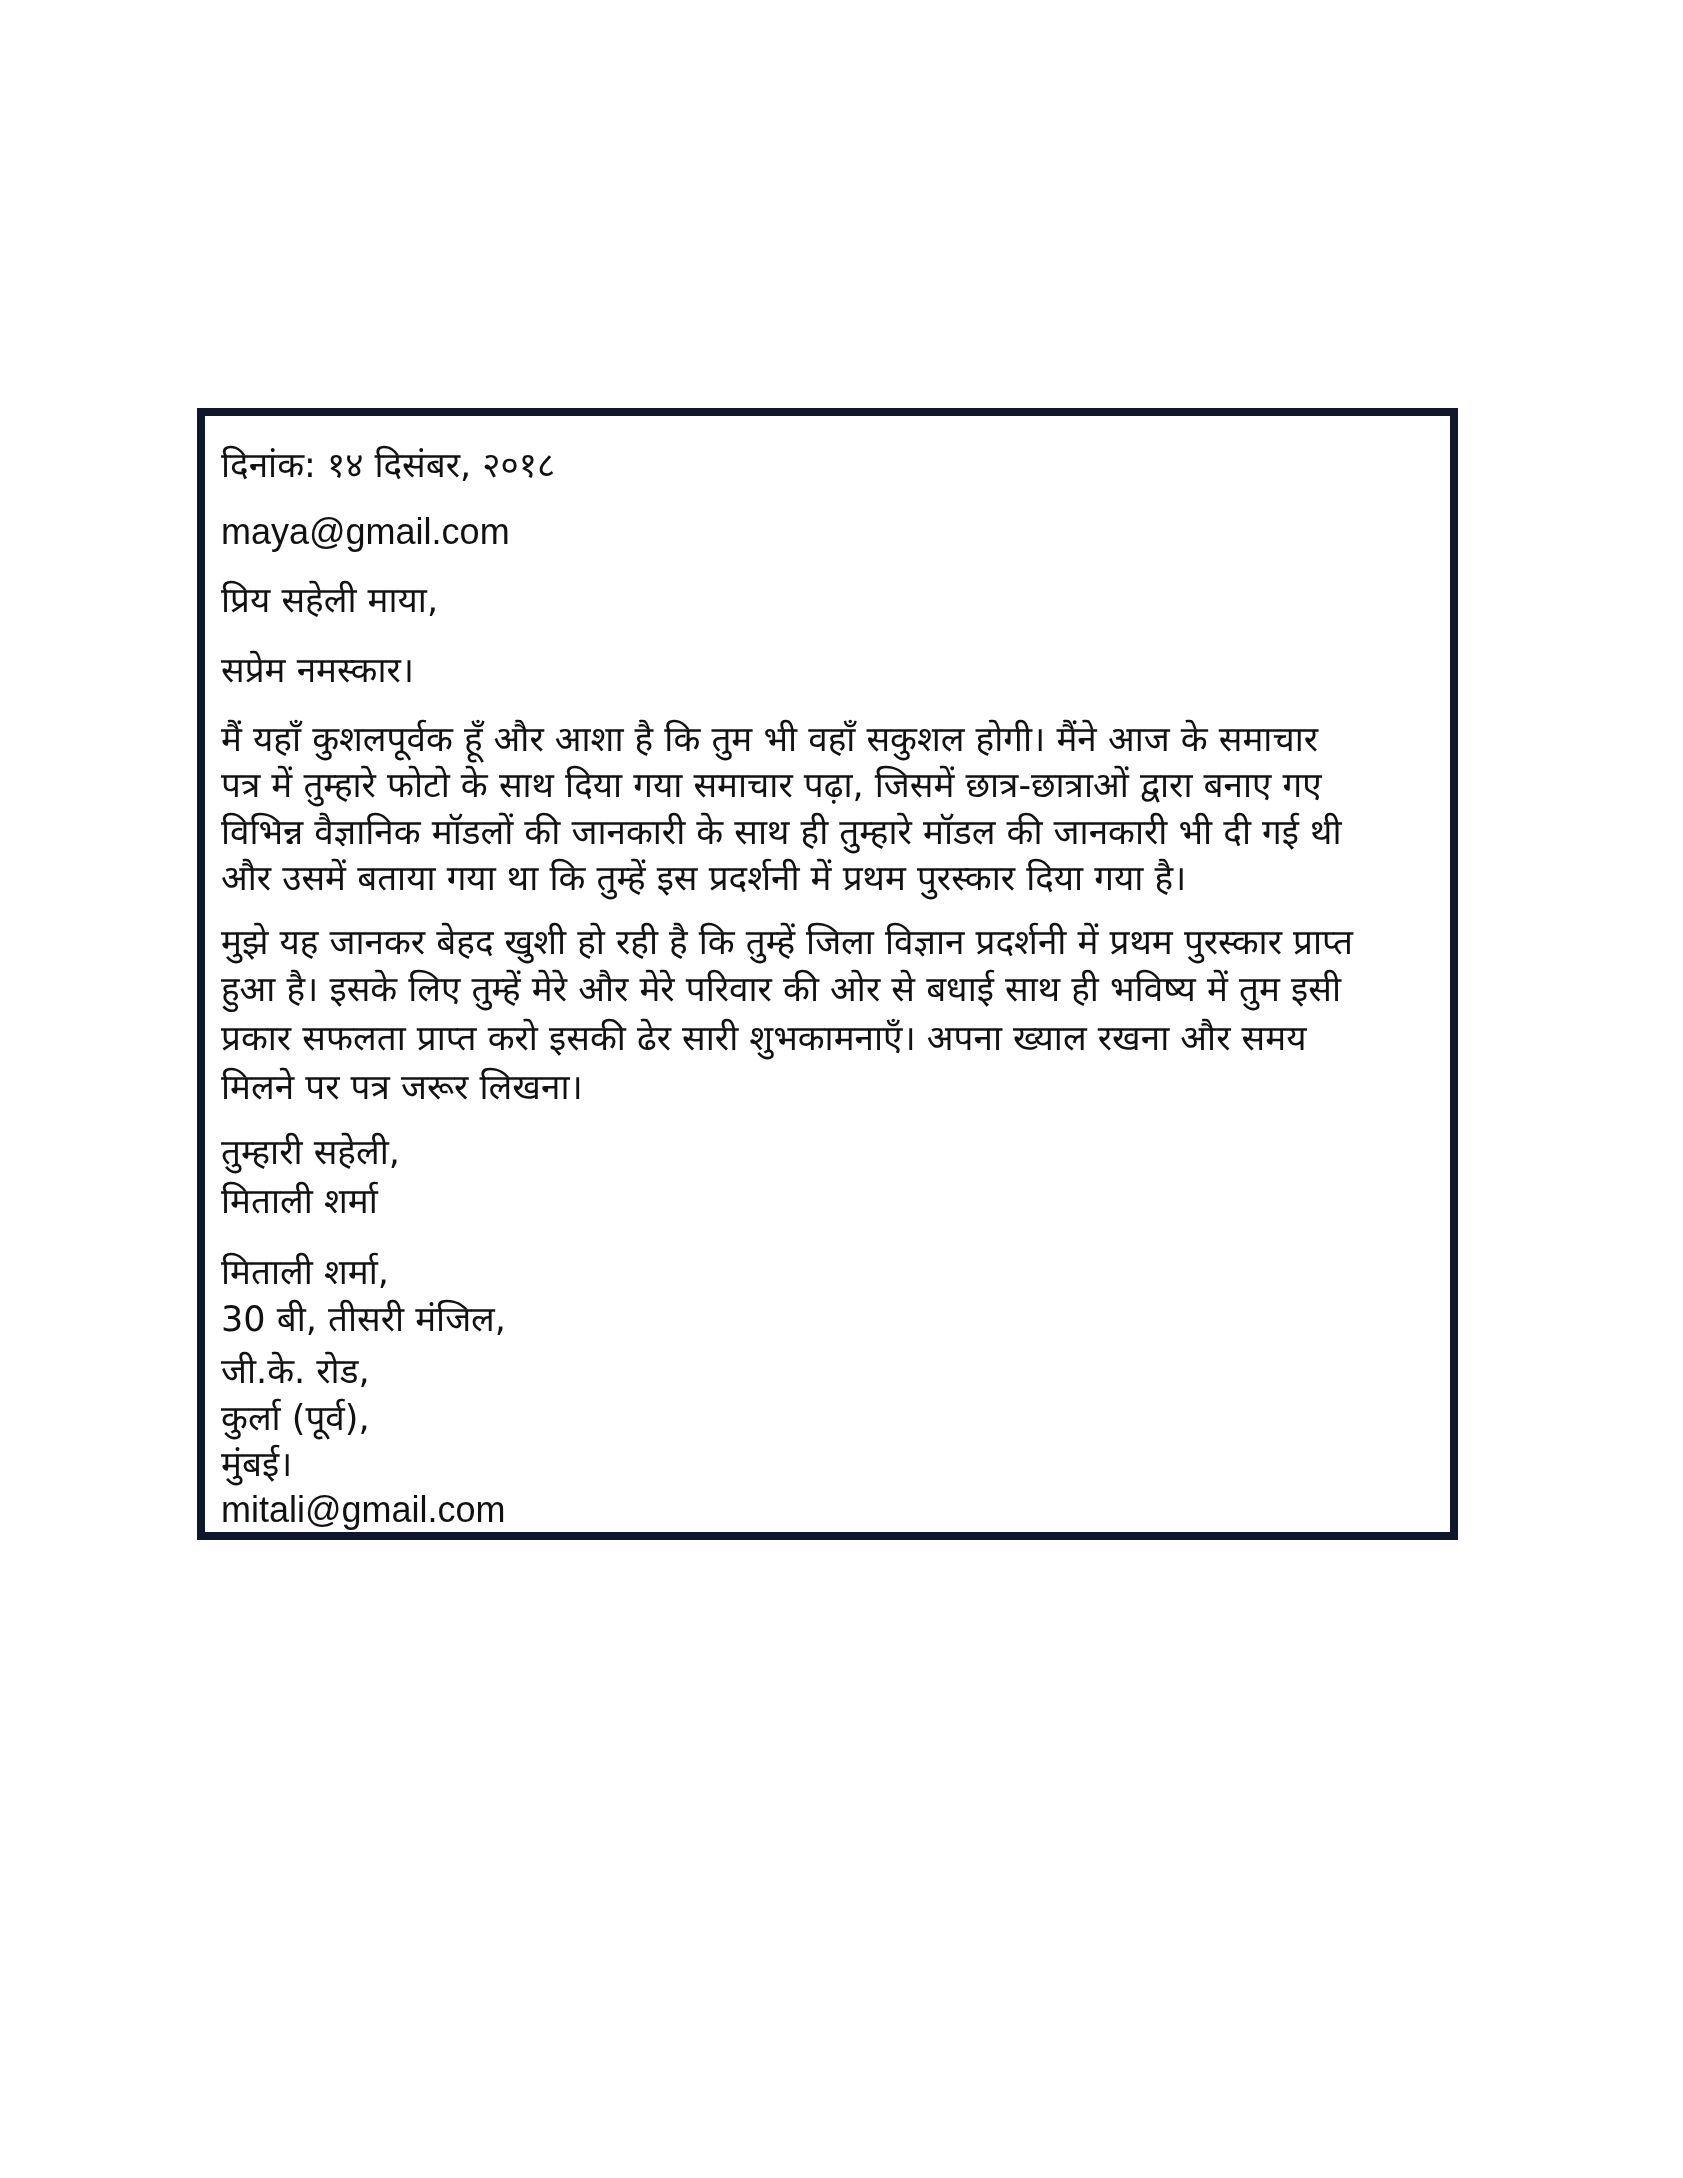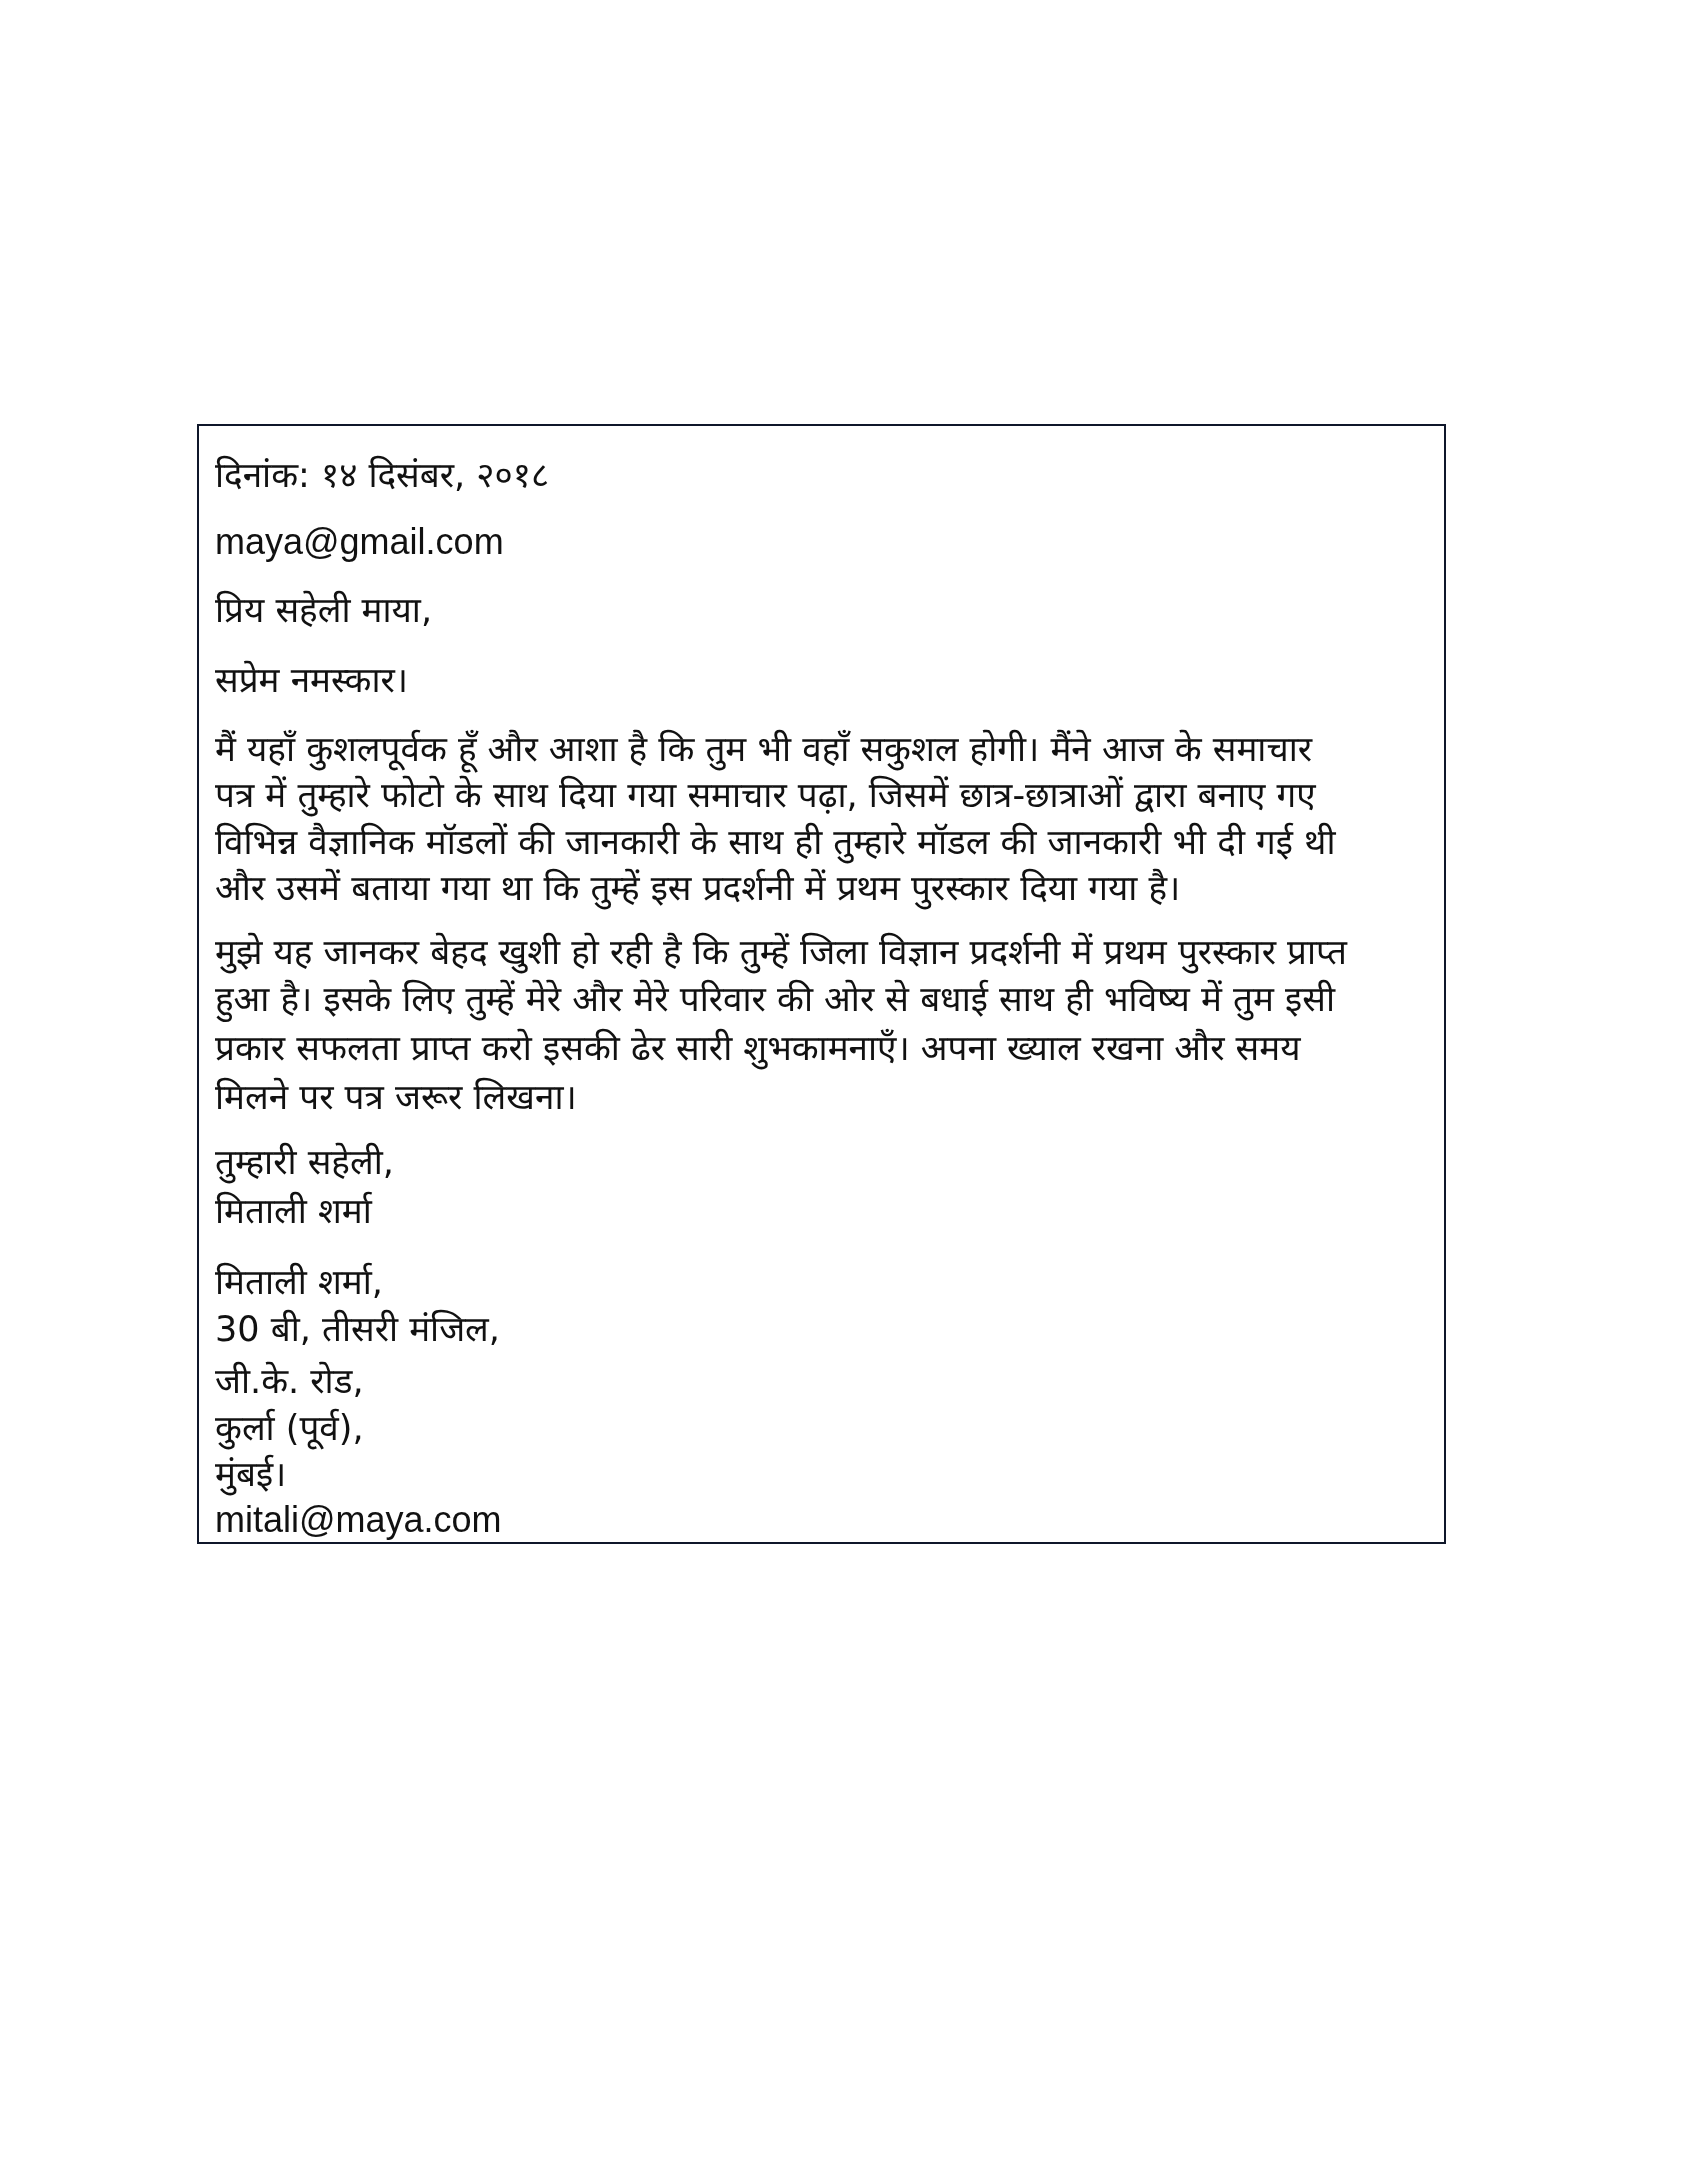--- a/index.html
+++ b/index.html
@@ -11,24 +11,24 @@
       width: 1683px;
       height: 2178px;
       position: relative;
       overflow: hidden;
       font-family: "DejaVu Sans", "Liberation Sans", sans-serif;
       color: #111111;
     }
     .letter-box {
       position: absolute;
       left: 197px;
-      top: 424px;
+      top: 408px;
       width: 1245px;
       height: 1116px;
-      border: 2px solid #0f172a;
+      border: 8px solid #0f172a;
       box-sizing: content-box;
       text-align: center;
     }
     .line {
       position: absolute;
       left: 16px;
       font-size: 35px;
       line-height: 36px;
       white-space: nowrap;
       letter-spacing: 0px;
@@ -71,16 +71,16 @@
   </div>
 
   <div>
     <div class="line" style="top:838px">मिताली शर्मा,</div>
     <div class="line" style="top:885px">30 बी, तीसरी मंजिल,</div>
     <div class="line" style="top:937px">जी.के. रोड,</div>
     <div class="line" style="top:984px">कुर्ला (पूर्व),</div>
     <div class="line" style="top:1030px">मुंबई।</div>
   </div>
 
-  <div class="line latin" style="top:1076px">mitali@maya.com</div>
+  <div class="line latin" style="top:1076px">mitali@gmail.com</div>
 
 </div>
 
 
 </body></html>

